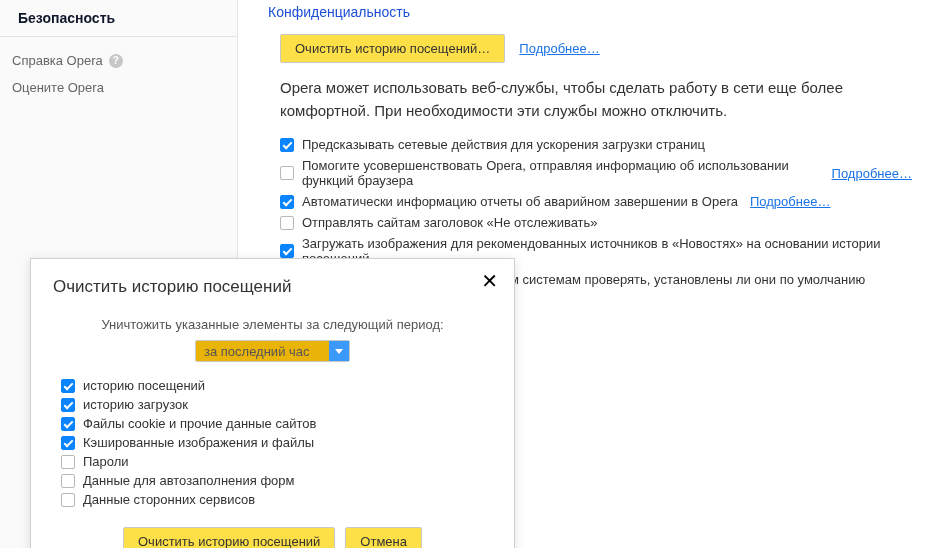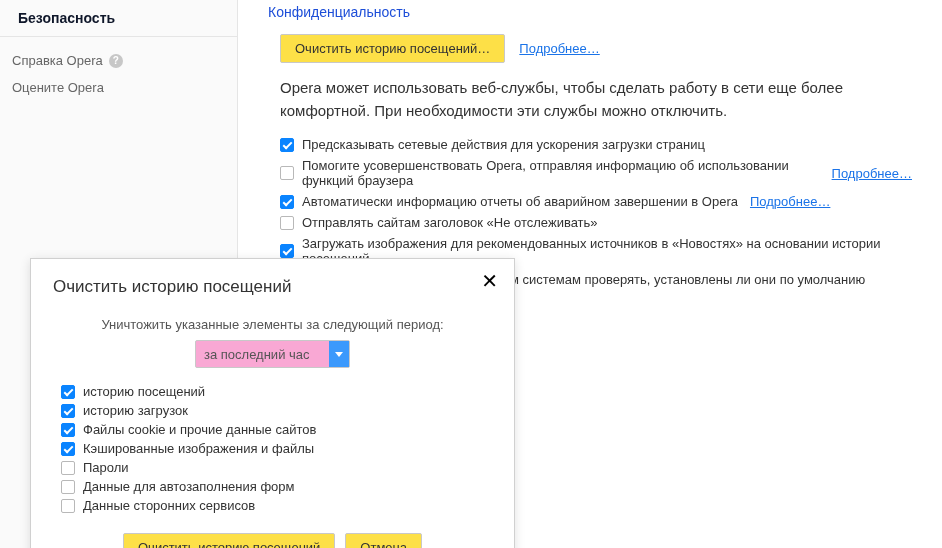--- a/index.html
+++ b/index.html
@@ -159,27 +159,27 @@
     font-size: 13px;
     color: #555;
     margin-bottom: 14px;
     flex-direction: column;
   }
   .select {
     display: inline-flex;
     align-items: center;
     border: 1px solid #c8c8c8;
     border-radius: 2px;
-    height: 28px;
+    height: 22px;
     font-size: 13px;
     padding-left: 8px;
     position: relative;
     cursor: pointer;
     min-width: 155px;
-    background: #f9a8d4;
+    background: #eab308;
   }
   .select-arrow {
     width: 20px;
     height: 100%;
     background: #3b99fc;
     display: flex;
     align-items: center;
     justify-content: center;
     margin-left: auto;
   }

